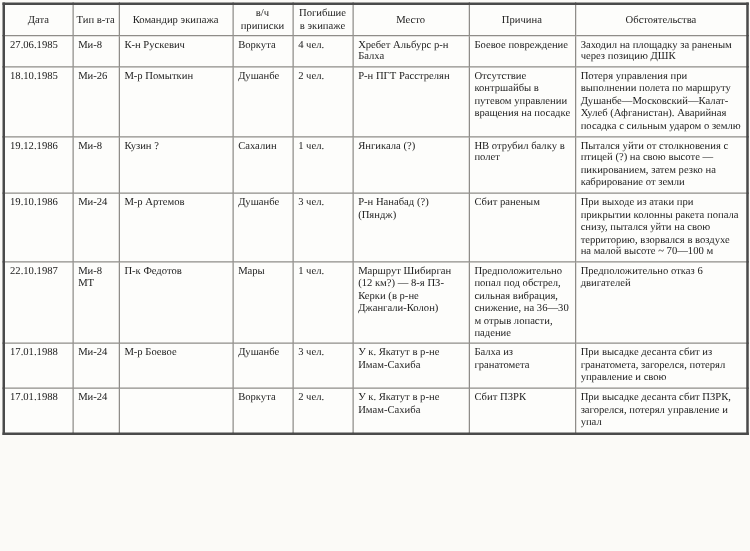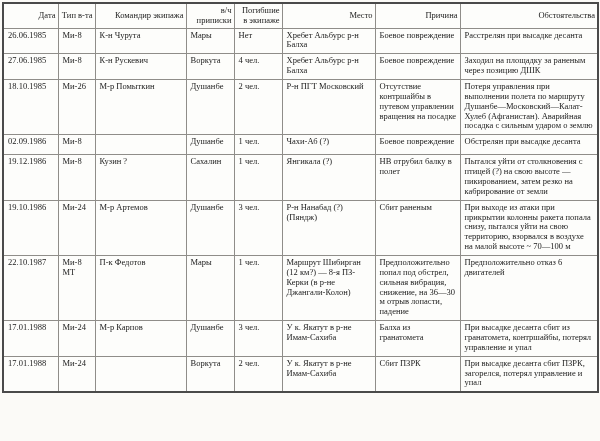--- a/index.html
+++ b/index.html
@@ -26,21 +26,21 @@
     background: #fdfdfb;
   }
   table.grid th, table.grid td {
     border: 1px solid #8f8d89;
     box-sizing: border-box;
     overflow: hidden;
   }
   table.grid th {
     font-size: 8.5px;
     font-weight: normal;
-    text-align: right;
+    text-align: center;
     vertical-align: middle;
     line-height: 1.15;
     padding: 2px 2px;
     height: 22px;
   }
   table.grid td {
     font-size: 8.5px;
     vertical-align: top;
     text-align: left;
     line-height: 1.16;
@@ -82,58 +82,38 @@
         <th>Командир экипажа</th>
         <th>в/ч приписки</th>
         <th>Погибшие в экипаже</th>
         <th>Место</th>
         <th>Причина</th>
         <th>Обстоятельства</th>
       </tr>
     </thead>
     <tbody>
       <tr class="body-row">
-        <td>26.06.1985</td>
-        <td>Ми-8</td>
-        <td>К-н Чурута</td>
-        <td>Мары</td>
-        <td>Нет</td>
-        <td class="place">Хребет Альбурс р-н Балха</td>
-        <td>Боевое повреждение</td>
-        <td class="circ">Расстрелян при высадке десанта</td>
-      </tr>
-      <tr class="body-row">
         <td>27.06.1985</td>
         <td>Ми-8</td>
         <td>К-н Рускевич</td>
         <td>Воркута</td>
         <td>4 чел.</td>
         <td class="place">Хребет Альбурс р-н Балха</td>
         <td>Боевое повреждение</td>
         <td class="circ">Заходил на площадку за раненым через позицию ДШК</td>
       </tr>
       <tr class="body-row">
         <td>18.10.1985</td>
         <td>Ми-26</td>
         <td>М-р Помыткин</td>
         <td>Душанбе</td>
         <td>2 чел.</td>
-        <td class="place">Р-н ПГТ Московский</td>
+        <td class="place">Р-н ПГТ Расстрелян</td>
         <td>Отсутствие контршайбы в путевом управлении вращения на посадке</td>
         <td class="circ">Потеря управления при выполнении полета по маршруту Душанбе—Московский—Калат-Хулеб (Афганистан). Аварийная посадка с сильным ударом о землю</td>
-      </tr>
-      <tr class="body-row">
-        <td>02.09.1986</td>
-        <td>Ми-8</td>
-        <td></td>
-        <td>Душанбе</td>
-        <td>1 чел.</td>
-        <td class="place">Чахи-Аб (?)</td>
-        <td>Боевое повреждение</td>
-        <td class="circ">Обстрелян при высадке десанта</td>
       </tr>
       <tr class="body-row">
         <td>19.12.1986</td>
         <td>Ми-8</td>
         <td>Кузин ?</td>
         <td>Сахалин</td>
         <td>1 чел.</td>
         <td class="place">Янгикала (?)</td>
         <td>НВ отрубил балку в полет</td>
         <td class="circ">Пытался уйти от столкновения с птицей (?) на свою высоте — пикированием, затем резко на кабрирование от земли</td>
@@ -154,26 +134,26 @@
         <td>П-к Федотов</td>
         <td>Мары</td>
         <td>1 чел.</td>
         <td class="place">Маршрут Шибирган (12 км?) — 8-я ПЗ-Керки (в р-не Джангали-Колон)</td>
         <td>Предположительно попал под обстрел, сильная вибрация, снижение, на 36—30 м отрыв лопасти, падение</td>
         <td class="circ">Предположительно отказ 6 двигателей</td>
       </tr>
       <tr class="body-row">
         <td>17.01.1988</td>
         <td>Ми-24</td>
-        <td>М-р Карпов</td>
+        <td>М-р Боевое</td>
         <td>Душанбе</td>
         <td>3 чел.</td>
         <td class="place">У к. Якатут в р-не Имам-Сахиба</td>
         <td>Балха из гранатомета</td>
-        <td class="circ">При высадке десанта сбит из гранатомета, контршайбы, потерял управление и упал</td>
+        <td class="circ">При высадке десанта сбит из гранатомета, загорелся, потерял управление и свою</td>
       </tr>
       <tr class="body-row">
         <td>17.01.1988</td>
         <td>Ми-24</td>
         <td></td>
         <td>Воркута</td>
         <td>2 чел.</td>
         <td class="place">У к. Якатут в р-не Имам-Сахиба</td>
         <td>Сбит ПЗРК</td>
         <td class="circ">При высадке десанта сбит ПЗРК, загорелся, потерял управление и упал</td>

